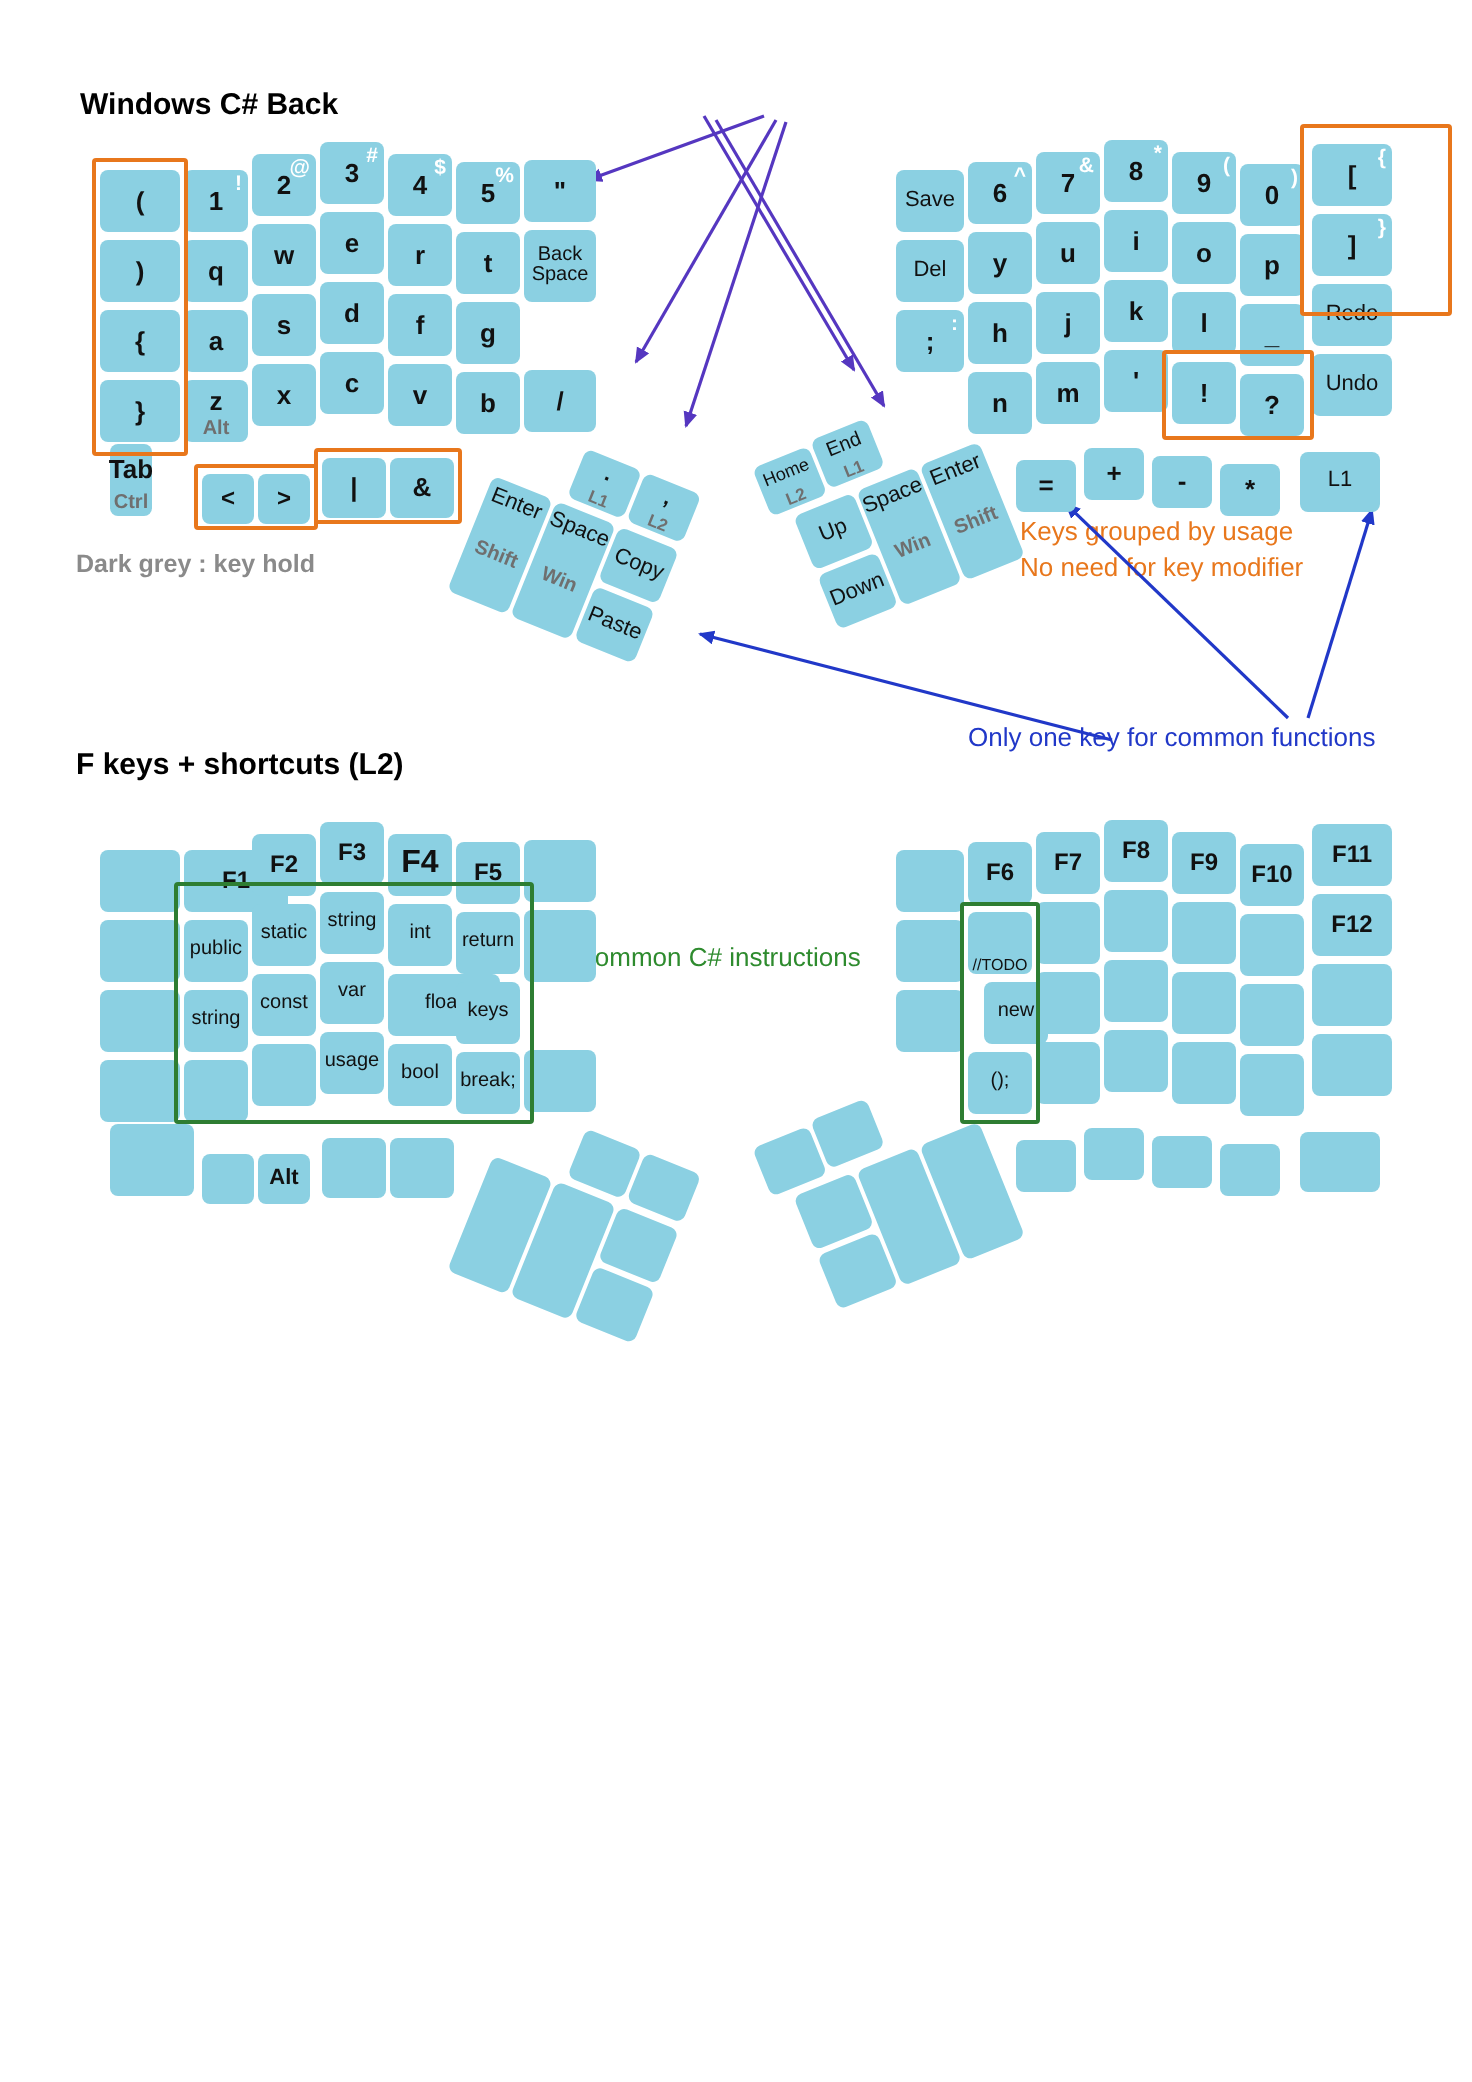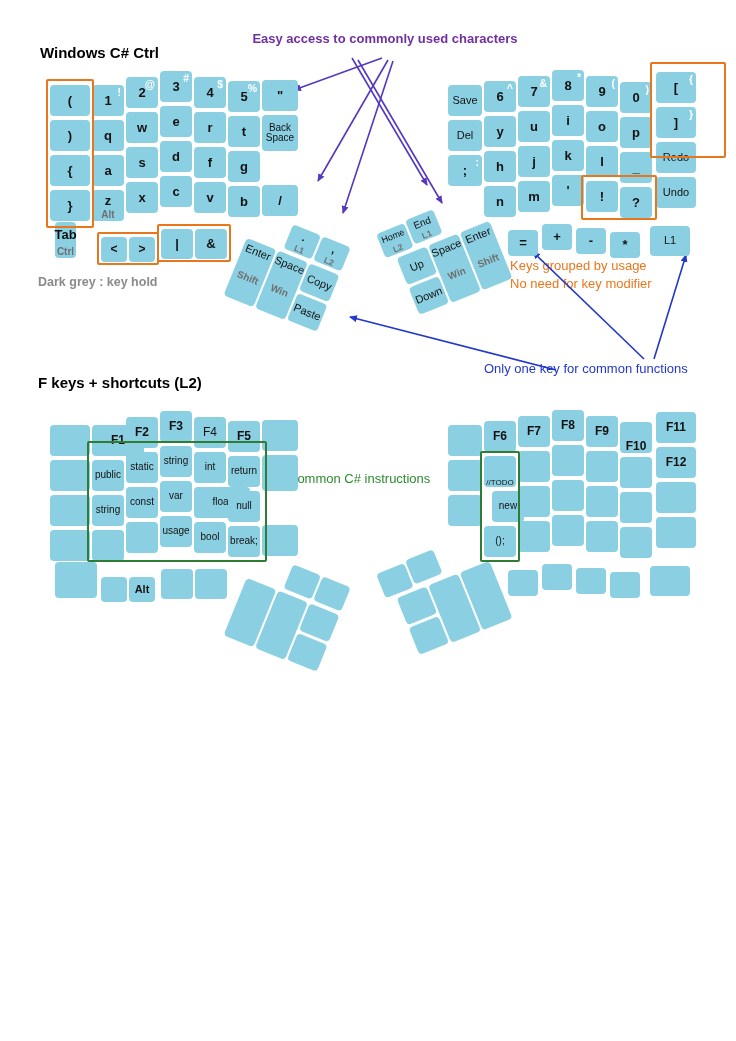--- a/index.html
+++ b/index.html
@@ -53,24 +53,23 @@
   .n-onekey  { left: 484px; top: 361px; }
   .n-cs      { left: 288px; top: 471px; }
 
   svg.overlay { position: absolute; left: 0; top: 0; pointer-events: none; }
 </style>
 </head>
 <body>
 
 <div id="stage">
 
-  <div class="title t-main">Windows C# Ctrl</div>
+  <div class="title t-main">Windows C# Back</div>
   <div class="title t-fn">F keys + shortcuts (L2)</div>
 
-  <div class="note n-easy" style="color: rgb(112, 48, 160);">Easy access to commonly used characters</div>
   <div class="note n-grey" style="color: rgb(138, 138, 138);">Dark grey : key hold</div>
   <div class="note n-grouped" style="color: rgb(232, 119, 28);">Keys grouped by usage</div>
   <div class="note n-nomod" style="color: rgb(232, 119, 28);">No need for key modifier</div>
   <div class="note n-onekey" style="color: rgb(33, 56, 200);">Only one key for common functions</div>
   <div class="note n-cs" style="color: rgb(46, 139, 46);">Common C# instructions</div>
 
   <svg id="overlay" class="overlay" width="736" height="1041">
     <defs>
       <marker id="ah-purple" markerWidth="9" markerHeight="8" refX="7" refY="3.5" orient="auto" markerUnits="userSpaceOnUse">
         <path id="ah-purple-path" d="M0,0 L8,3.5 L0,7 z" fill="#5537C0"></path>
@@ -380,39 +379,39 @@
       <div class="key" style="left: 160px; top: 446px; width: 32px; height: 31px;">
         <span class="tap" style="font-size: 10px; font-weight: 400;">string</span>
       </div>
       <div class="key" style="left: 160px; top: 481px; width: 32px; height: 31px;">
         <span class="tap" style="font-size: 10px; font-weight: 400;">var</span>
       </div>
       <div class="key" style="left: 160px; top: 516px; width: 32px; height: 31px;">
         <span class="tap" style="font-size: 10px; font-weight: 400;">usage</span>
       </div>
       <div class="key" style="left: 194px; top: 417px; width: 32px; height: 31px;">
-        <span class="tap" style="font-size: 12px; font-weight: 400;">F4</span>
+        <span class="tap" style="font-size: 16px; font-weight: 700;">F4</span>
       </div>
       <div class="key" style="left: 194px; top: 452px; width: 32px; height: 31px;">
         <span class="tap" style="font-size: 10px; font-weight: 400;">int</span>
       </div>
       <div class="key" style="left: 194px; top: 487px; width: 56px; height: 31px;">
         <span class="tap" style="font-size: 10px; font-weight: 400;">float</span>
       </div>
       <div class="key" style="left: 194px; top: 522px; width: 32px; height: 31px;">
         <span class="tap" style="font-size: 10px; font-weight: 400;">bool</span>
       </div>
       <div class="key" style="left: 228px; top: 421px; width: 32px; height: 31px;">
         <span class="tap" style="font-size: 12px; font-weight: 700;">F5</span>
       </div>
       <div class="key" style="left: 228px; top: 456px; width: 32px; height: 31px;">
         <span class="tap" style="font-size: 10px; font-weight: 400;">return</span>
       </div>
       <div class="key" style="left: 228px; top: 491px; width: 32px; height: 31px;">
-        <span class="tap" style="font-size: 10px; font-weight: 400;">null</span>
+        <span class="tap" style="font-size: 10px; font-weight: 400;">keys</span>
       </div>
       <div class="key" style="left: 228px; top: 526px; width: 32px; height: 31px;">
         <span class="tap" style="font-size: 10px; font-weight: 400;">break;</span>
       </div>
       <div class="key" style="left: 262px; top: 420px; width: 36px; height: 31px;"></div>
       <div class="key" style="left: 262px; top: 455px; width: 36px; height: 36px;"></div>
       <div class="key" style="left: 262px; top: 525px; width: 36px; height: 31px;"></div>
       <div class="key" style="left: 55px; top: 562px; width: 42px; height: 36px;"></div>
       <div class="key" style="left: 101px; top: 577px; width: 26px; height: 25px;"></div>
       <div class="key" style="left: 129px; top: 577px; width: 26px; height: 25px;">
@@ -448,21 +447,21 @@
       </div>
       <div class="key" style="left: 552px; top: 445px; width: 32px; height: 31px;"></div>
       <div class="key" style="left: 552px; top: 480px; width: 32px; height: 31px;"></div>
       <div class="key" style="left: 552px; top: 515px; width: 32px; height: 31px;"></div>
       <div class="key" style="left: 586px; top: 416px; width: 32px; height: 31px;">
         <span class="tap" style="font-size: 12px; font-weight: 700;">F9</span>
       </div>
       <div class="key" style="left: 586px; top: 451px; width: 32px; height: 31px;"></div>
       <div class="key" style="left: 586px; top: 486px; width: 32px; height: 31px;"></div>
       <div class="key" style="left: 586px; top: 521px; width: 32px; height: 31px;"></div>
-      <div class="key" style="left: 620px; top: 422px; width: 32px; height: 31px; align-items: flex-end;">
+      <div class="key" style="left: 620px; top: 422px; width: 32px; height: 31px;">
         <span class="tap" style="font-size: 12px; font-weight: 700;">F10</span>
       </div>
       <div class="key" style="left: 620px; top: 457px; width: 32px; height: 31px;"></div>
       <div class="key" style="left: 620px; top: 492px; width: 32px; height: 31px;"></div>
       <div class="key" style="left: 620px; top: 527px; width: 32px; height: 31px;"></div>
       <div class="key" style="left: 656px; top: 412px; width: 40px; height: 31px;">
         <span class="tap" style="font-size: 12px; font-weight: 700;">F11</span>
       </div>
       <div class="key" style="left: 656px; top: 447px; width: 40px; height: 31px;">
         <span class="tap" style="font-size: 12px; font-weight: 700;">F12</span>

